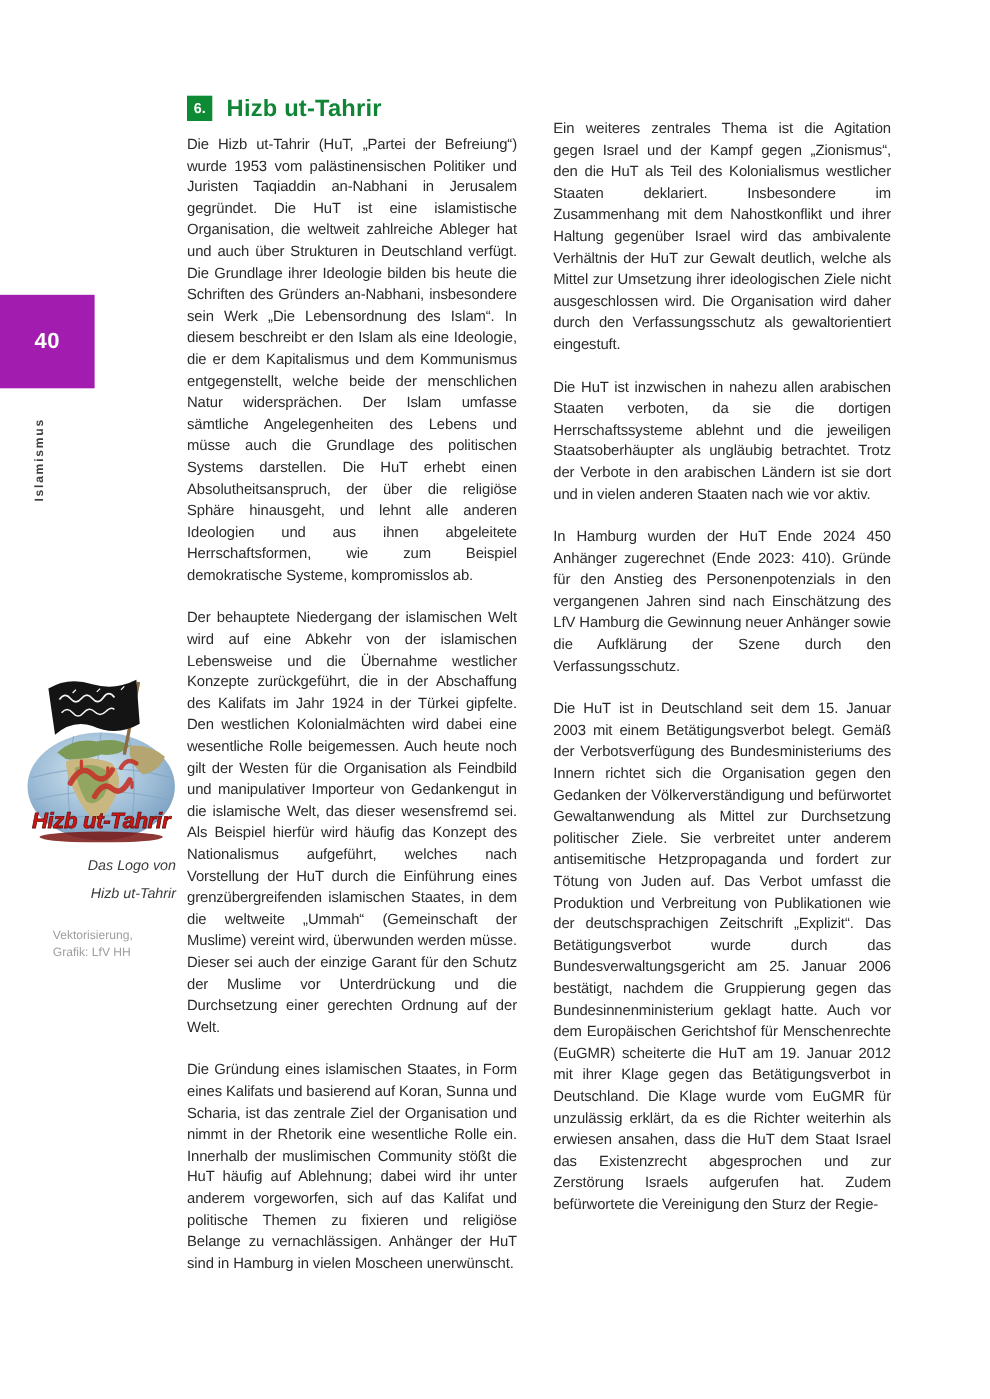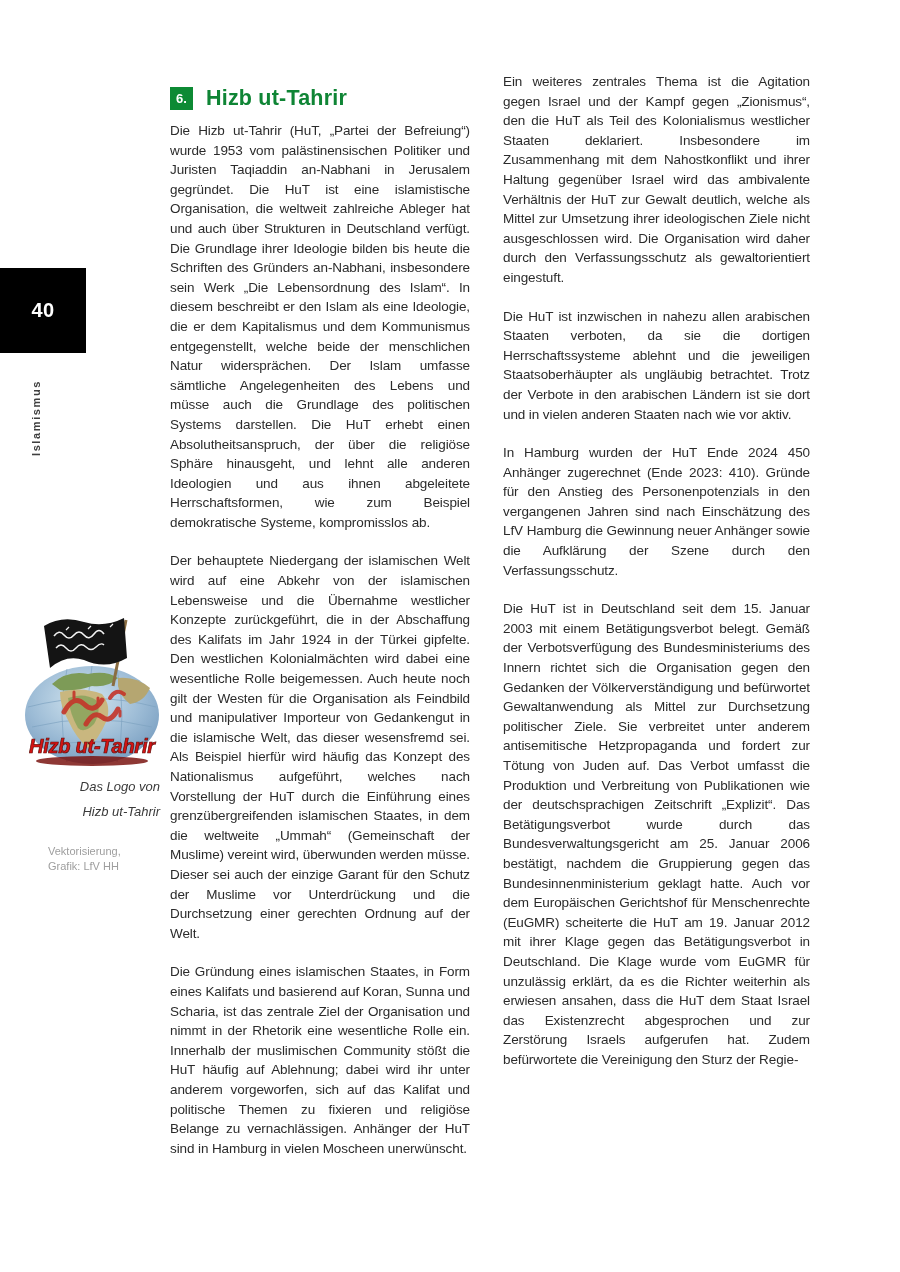--- a/index.html
+++ b/index.html
@@ -4,38 +4,38 @@
 <style>
   html,body{margin:0;padding:0;}
   body{
     width:900px;height:1272px;position:relative;background:#ffffff;
     font-family:"Liberation Sans","DejaVu Sans",sans-serif;
     color:#2b2b2b;overflow:hidden;
   }
   
   .page-tab{
     position:absolute;left:0;top:268px;width:86px;height:85px;
-    background:#000000;display:flex;align-items:center;justify-content:center;
+    background:#a21caf;display:flex;align-items:center;justify-content:center;
   }
   .page-tab .num{color:#ffffff;font-size:20px;font-weight:bold;letter-spacing:.5px;}
   .section-label{
     position:absolute;left:30px;top:366px;height:90px;
     writing-mode:vertical-rl;transform:rotate(180deg);
     font-size:11px;font-weight:bold;letter-spacing:1.6px;color:#3f3f3f;
   }
   
   .heading{position:absolute;left:170px;top:86px;display:flex;align-items:center;gap:13px;}
   .badge{width:23px;height:23px;background:#0d8a34;color:#fff;display:flex;align-items:center;justify-content:center;
     font-size:13px;font-weight:bold;}
   .title{color:#0f8535;font-size:21.5px;font-weight:bold;letter-spacing:.2px;}
   
   .col{position:absolute;font-size:13.5px;line-height:19.6px;text-align:justify;
        hyphens:auto;-webkit-hyphens:auto;color:#2b2b2b;letter-spacing:-0.1px;}
   .col-left{left:170px;top:121px;width:300px;}
-  .col-right{left:503px;top:72px;width:307px;}
+  .col-right{left:503px;top:107px;width:307px;}
   .col p{margin:0 0 19px 0;}
   .subhead{color:#0f8535;font-weight:bold;font-size:14px;margin:0 0 3px 0;text-align:left;}
   
   .logo-fig{position:absolute;left:22px;top:612px;width:140px;height:154px;}
   .fig-caption{position:absolute;left:48px;top:774px;width:112px;}
   .cap-line{font-style:italic;font-size:13px;line-height:25px;color:#3a3a3a;text-align:right;}
   .credit-line{font-size:11px;line-height:14.5px;color:#9e9e9e;}
 </style>
 </head>
 <body>

